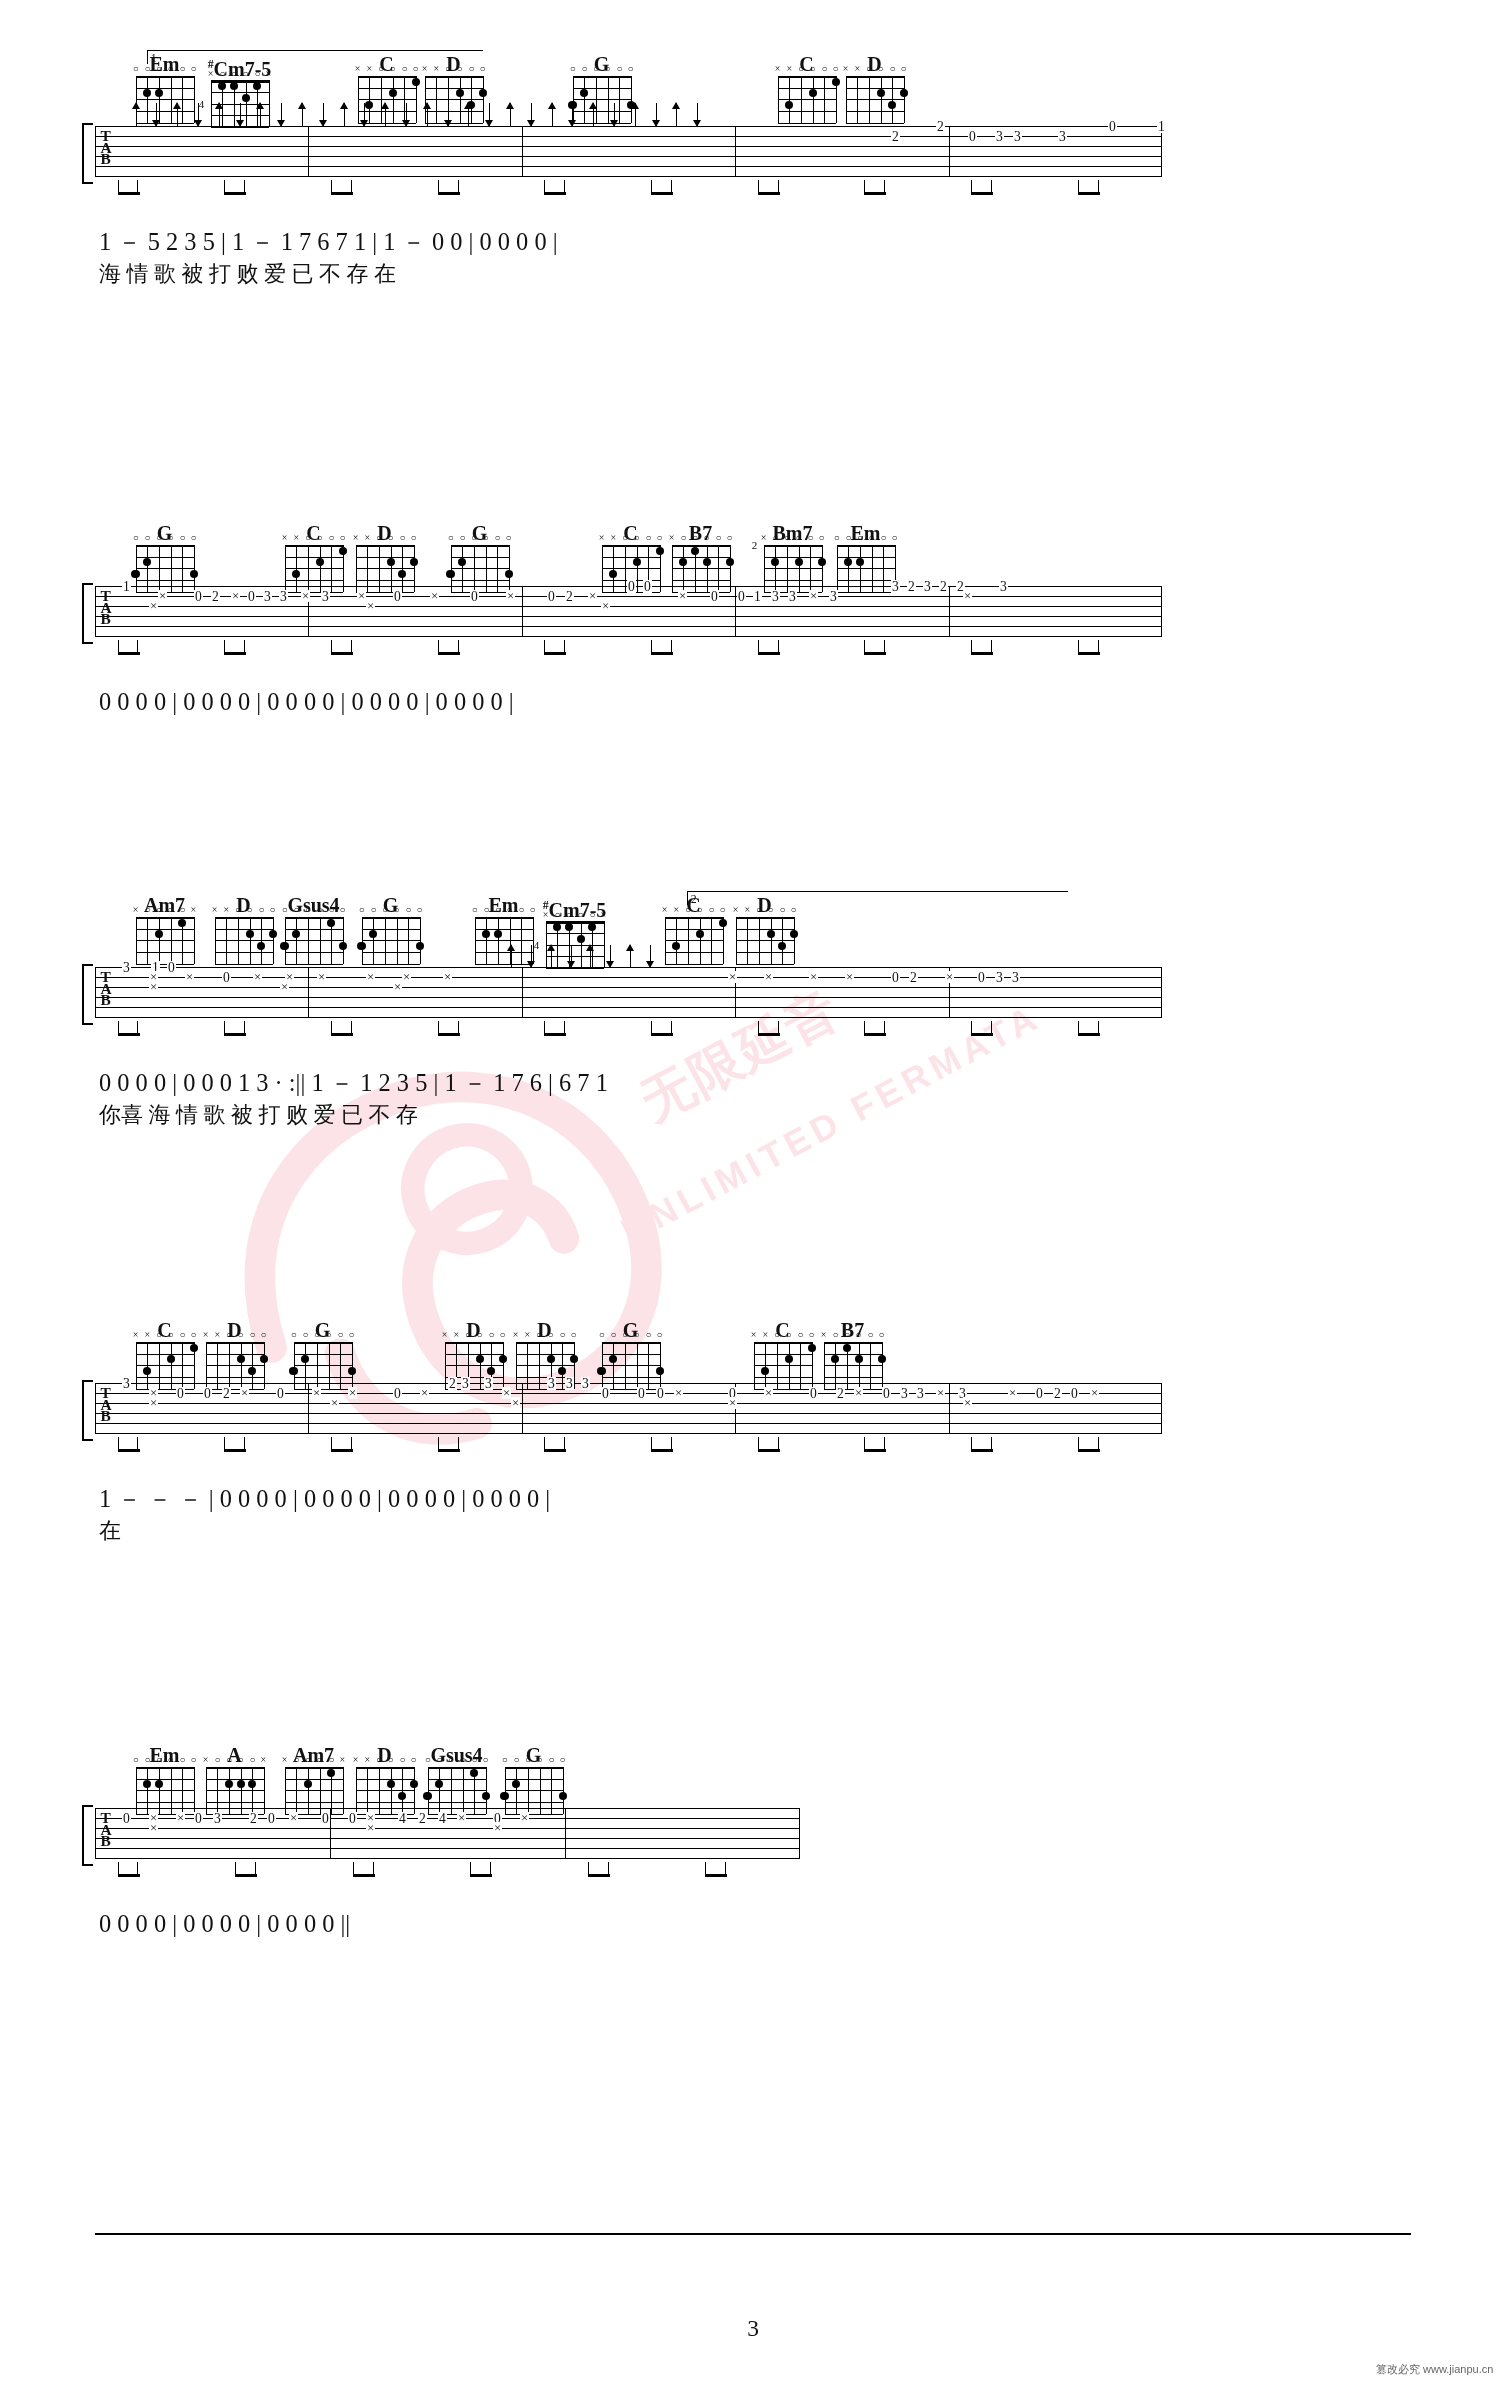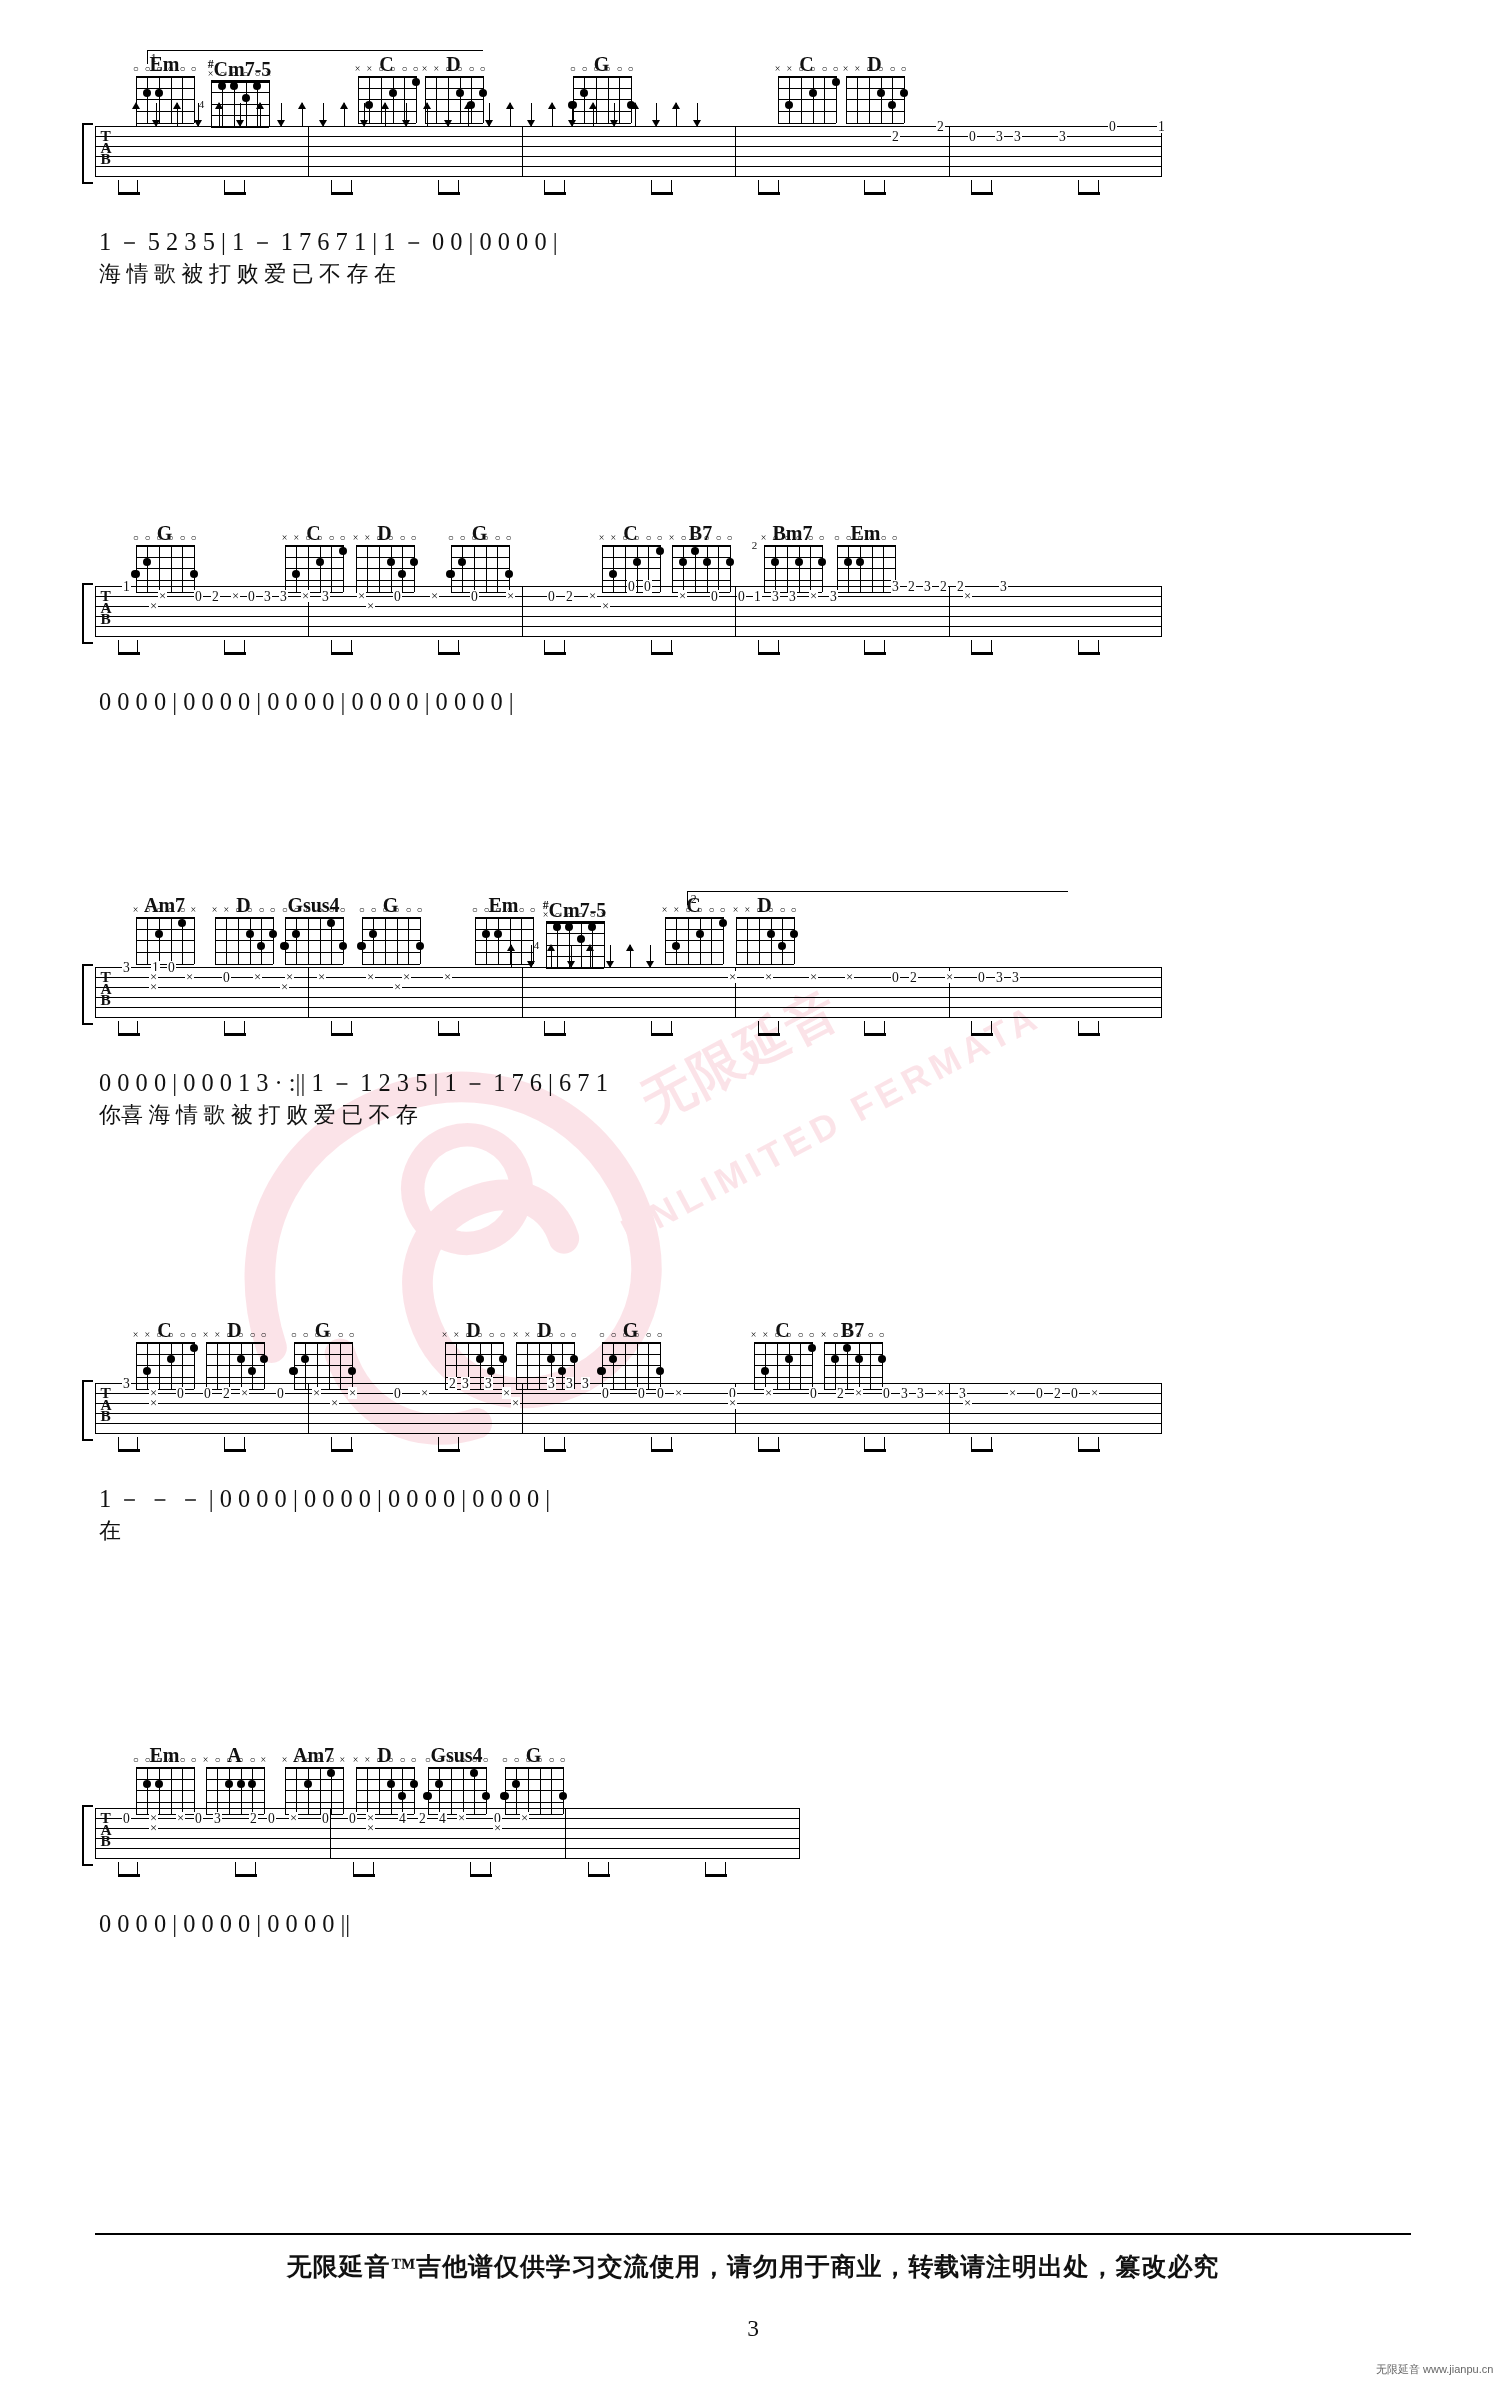--- a/index.html
+++ b/index.html
@@ -1453,17 +1453,16 @@
       <div class="beam" style="left:588px;top:129px;width:22px;"></div>
       <div class="stem" style="left:588px;top:117px;height:14.5px;"></div>
       <div class="stem" style="left:608px;top:117px;height:14.5px;"></div>
       <div class="beam" style="left:705px;top:129px;width:22px;"></div>
       <div class="stem" style="left:705px;top:117px;height:14.5px;"></div>
       <div class="stem" style="left:725px;top:117px;height:14.5px;"></div>
       <div class="jp" style="left:99px;top:167px;">0  0  0  0  | 0  0  0  0  | 0  0  0  0  ||</div>
     </div>
 
   <div class="footrule"></div>
-  <div class="footer"><span>无限延音™吉他谱仅供学习交流使用，请勿用于商业，转载请注明出处，篡改必究</span></div>
   <div class="pageno">3</div>
-  <div class="credit">无限延音 www.jianpu.cn</div>
+  <div class="credit">篡改必究 www.jianpu.cn</div>
 </div>
 
 
 </body></html>

